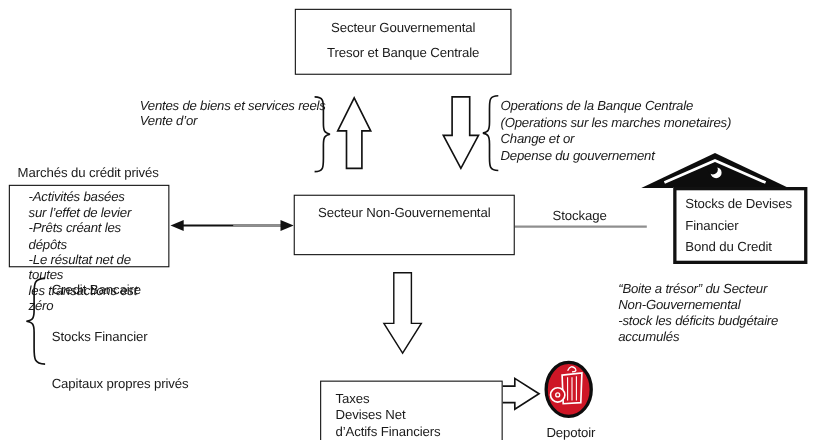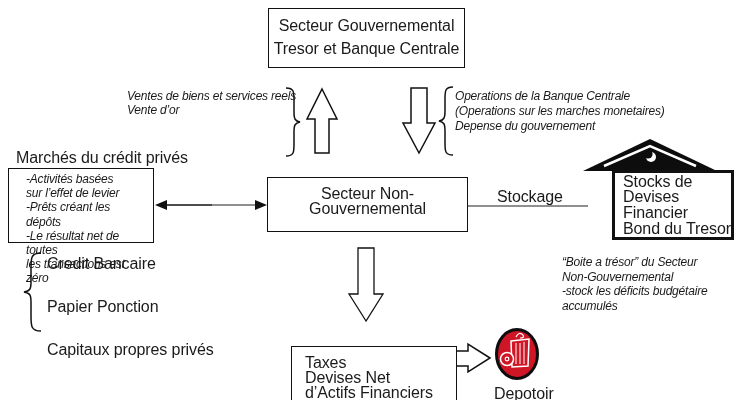--- a/index.html
+++ b/index.html
@@ -4,24 +4,24 @@
 <style>
   html,body{margin:0;padding:0;background:#fff;}
   #canvas{
     position:relative;width:740px;height:400px;background:#ffffff;overflow:hidden;
     font-family:"Liberation Sans",sans-serif;color:#1a1a1a;
   }
   #gfx{position:absolute;left:0;top:0;z-index:1;}
   .abs{position:absolute;z-index:2;}
   .box{position:absolute;z-index:2;background:#fff;border:1.5px solid #111;box-sizing:border-box;}
   .ctr{text-align:center;}
-  .t12{font-size:16px;line-height:15px;letter-spacing:-0.1px;}
+  .t12{font-size:12px;line-height:15px;letter-spacing:-0.1px;}
   .t11{font-size:12px;line-height:14.2px;letter-spacing:-0.2px;font-style:italic;}
   #top-box{left:268px;top:8px;width:197px;height:60px;display:flex;flex-direction:column;align-items:center;padding-top:9px;gap:8px;}
-  #center-box{left:267px;top:177px;width:201px;height:55px;display:flex;flex-direction:column;align-items:flex-end;padding-top:8px;gap:15px;}
+  #center-box{left:267px;top:177px;width:201px;height:55px;display:flex;flex-direction:column;align-items:center;padding-top:8px;gap:15px;}
   #left-box{left:8px;top:168px;width:146px;height:75px;padding:3px 17px;}
   #taxes-box{left:291px;top:330px;width:166px;height:57px;padding:8px 0 0 13px;margin-top:16px;}
   #treasure-box{left:612px;top:170px;width:122px;height:70px;border-width:3px;display:flex;flex-direction:column;justify-content:space-evenly;padding-left:8px;z-index:2;}
   #up-flow-label{left:127px;top:89px;}
   #down-flow-label{left:455px;top:89px;width:230px;}
   #credit-title{left:16px;top:150px;}
   #credit-list{left:47px;top:256px;display:flex;flex-direction:column;gap:28px;}
   #stockage-label{left:497px;top:189px;width:60px;text-align:center;}
   #treasure-note{left:562px;top:255px;width:170px;line-height:14.6px;}
   #depotoir-label{left:494px;top:386px;width:50px;text-align:center;}
@@ -79,20 +79,21 @@
   </div>
 
   <div class="abs t11" id="up-flow-label">
     <div>Ventes de biens et services reels</div>
     <div>Vente d’or</div>
   </div>
 
   <div class="abs t11" id="down-flow-label" style="line-height:15px;">
     <div>Operations de la Banque Centrale</div>
     <div>(Operations sur les marches monetaires)</div>
+    <div>Change et or</div>
     <div>Depense du gouvernement</div>
   </div>
 
   <div class="abs t12" id="credit-title">Marchés du crédit privés</div>
   <div class="box t11" id="left-box">
     <div>-Activités basées</div>
     <div>sur l’effet de levier</div>
     <div>-Prêts créant les dépôts</div>
     <div>-Le résultat net de toutes</div>
     <div>les transactions est zéro</div>
@@ -100,29 +101,29 @@
 
   <div class="box ctr t12" id="center-box">
     <div>Secteur Non-Gouvernemental</div>
   </div>
 
   <div class="abs t12" id="stockage-label">Stockage</div>
 
   <div class="box t12" id="treasure-box">
     <div>Stocks de Devises</div>
     <div>Financier</div>
-    <div>Bond du Tresor</div>
+    <div>Bond du Credit</div>
   </div>
 
   <svg class="abs" style="left:0;top:0;z-index:2;" width="60" height="400">
     <path d="M41,253 C31,253 31,258 31,268 L31,282 C31,289 30,291 24,292 C30,293 31,295 31,302 L31,316 C31,326 31,331 41,331" fill="none" stroke="#111" stroke-width="1.5"></path>
   </svg>
   <div class="abs t12" id="credit-list">
     <div>Credit Bancaire</div>
-    <div>Papier Ponction</div>
+    <div>Stocks Financier</div>
     <div>Capitaux propres privés</div>
   </div>
 
   <div class="abs t11" id="treasure-note">
     <div>“Boite a trésor” du Secteur</div>
     <div>Non-Gouvernemental</div>
     <div>-stock les déficits budgétaire</div>
     <div>accumulés</div>
   </div>
 

